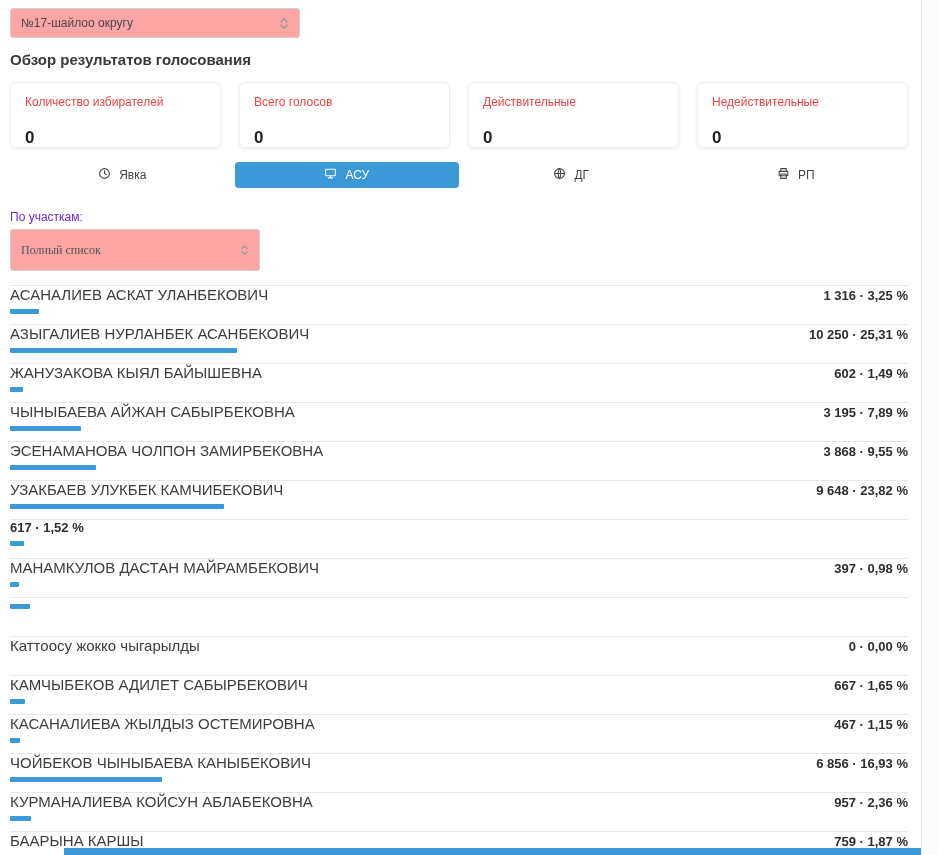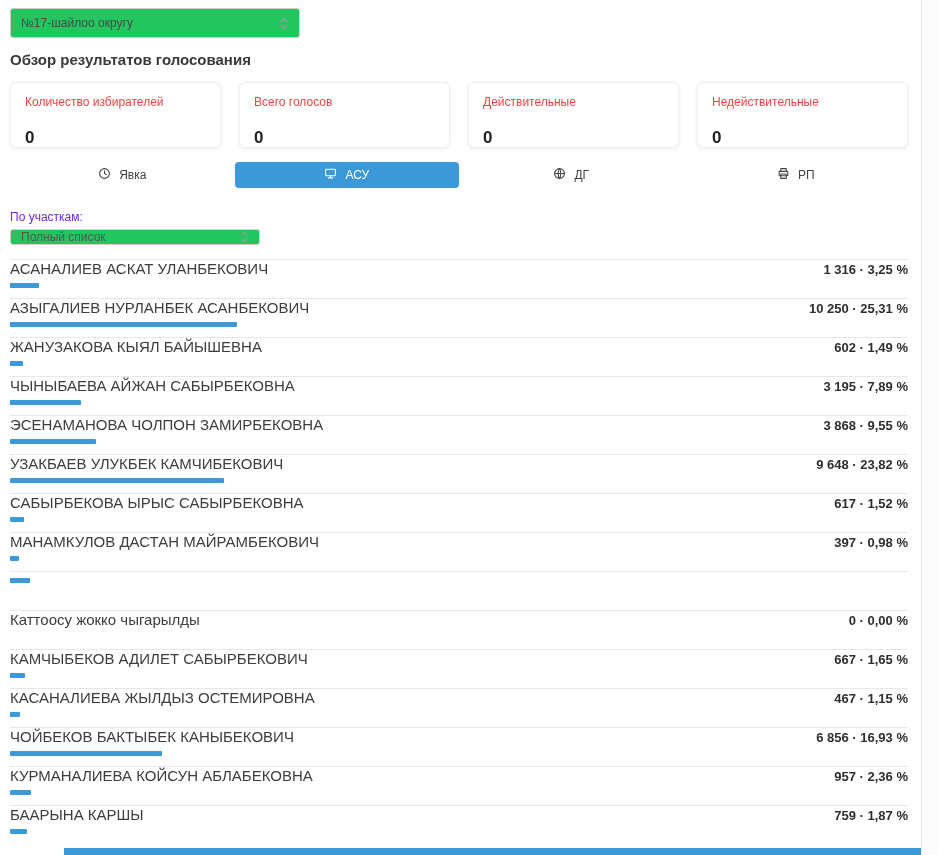--- a/index.html
+++ b/index.html
@@ -15,21 +15,21 @@
   .container {
     position: absolute;
     left: 10px;
     right: 30px;
     top: 8px;
   }
   
   .select {
     border: 1px solid #cfcfcf;
     border-radius: 3px;
-    background: #22c55e;
+    background: #fca5a5;
     display: flex;
     align-items: center;
     justify-content: space-between;
     padding: 0 10px;
     color: #4a4a4a;
     cursor: pointer;
   }
   .district-select {
     width: 290px;
     height: 30px;
@@ -92,24 +92,25 @@
   }
   .tab svg { flex: 0 0 auto; }
   
   .filter-label {
     font-size: 12px;
     color: #6d28d9;
     margin-bottom: 5px;
   }
   .precinct-select {
     width: 250px;
-    height: 16px;
+    height: 42px;
     font-size: 12px;
     color: #555;
     margin-bottom: 14px;
+    font-family: Liberation Serif, serif;
   }
   
   .result-row {
     border-top: 1px solid #e7e7e7;
     height: 39px;
   }
   .result-line {
     display: flex;
     justify-content: space-between;
     align-items: baseline;
@@ -278,21 +279,20 @@
     </div>
       <div class="result-row">
       <div class="result-line">
         <span class="result-name">УЗАКБАЕВ УЛУКБЕК КАМЧИБЕКОВИЧ</span>
         <span class="result-value">9 648 · 23,82 %</span>
       </div>
       <div class="result-bar" style="width: 23.82%;"></div>
     </div>
       <div class="result-row">
       <div class="result-line">
-        <span class="result-name">САБЫРБЕКОВА ЫРЫС САБЫРБЕКОВНА</span>
         <span class="result-value">617 · 1,52 %</span>
       </div>
       <div class="result-bar" style="width: 1.52%;"></div>
     </div>
       <div class="result-row">
       <div class="result-line">
         <span class="result-name">МАНАМКУЛОВ ДАСТАН МАЙРАМБЕКОВИЧ</span>
         <span class="result-value">397 · 0,98 %</span>
       </div>
       <div class="result-bar" style="width: 0.98%;"></div>
@@ -316,21 +316,21 @@
     </div>
       <div class="result-row">
       <div class="result-line">
         <span class="result-name">КАСАНАЛИЕВА ЖЫЛДЫЗ ОСТЕМИРОВНА</span>
         <span class="result-value">467 · 1,15 %</span>
       </div>
       <div class="result-bar" style="width: 1.15%;"></div>
     </div>
       <div class="result-row">
       <div class="result-line">
-        <span class="result-name">ЧОЙБЕКОВ БАКТЫБЕК КАНЫБЕКОВИЧ</span>
+        <span class="result-name">ЧОЙБЕКОВ ЧЫНЫБАЕВА КАНЫБЕКОВИЧ</span>
         <span class="result-value">6 856 · 16,93 %</span>
       </div>
       <div class="result-bar" style="width: 16.93%;"></div>
     </div>
       <div class="result-row">
       <div class="result-line">
         <span class="result-name">КУРМАНАЛИЕВА КОЙСУН АБЛАБЕКОВНА</span>
         <span class="result-value">957 · 2,36 %</span>
       </div>
       <div class="result-bar" style="width: 2.36%;"></div>

